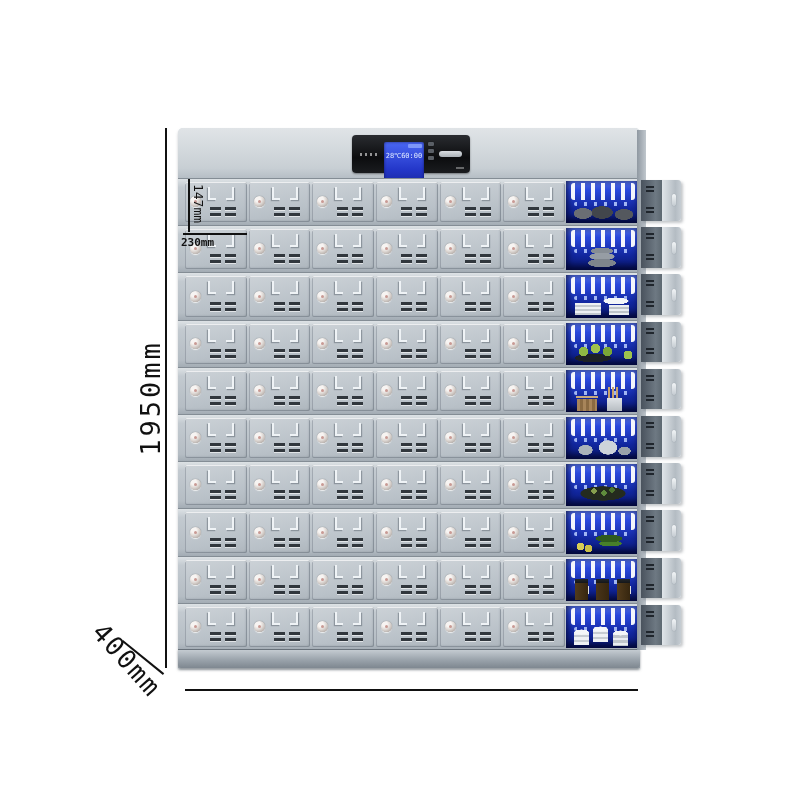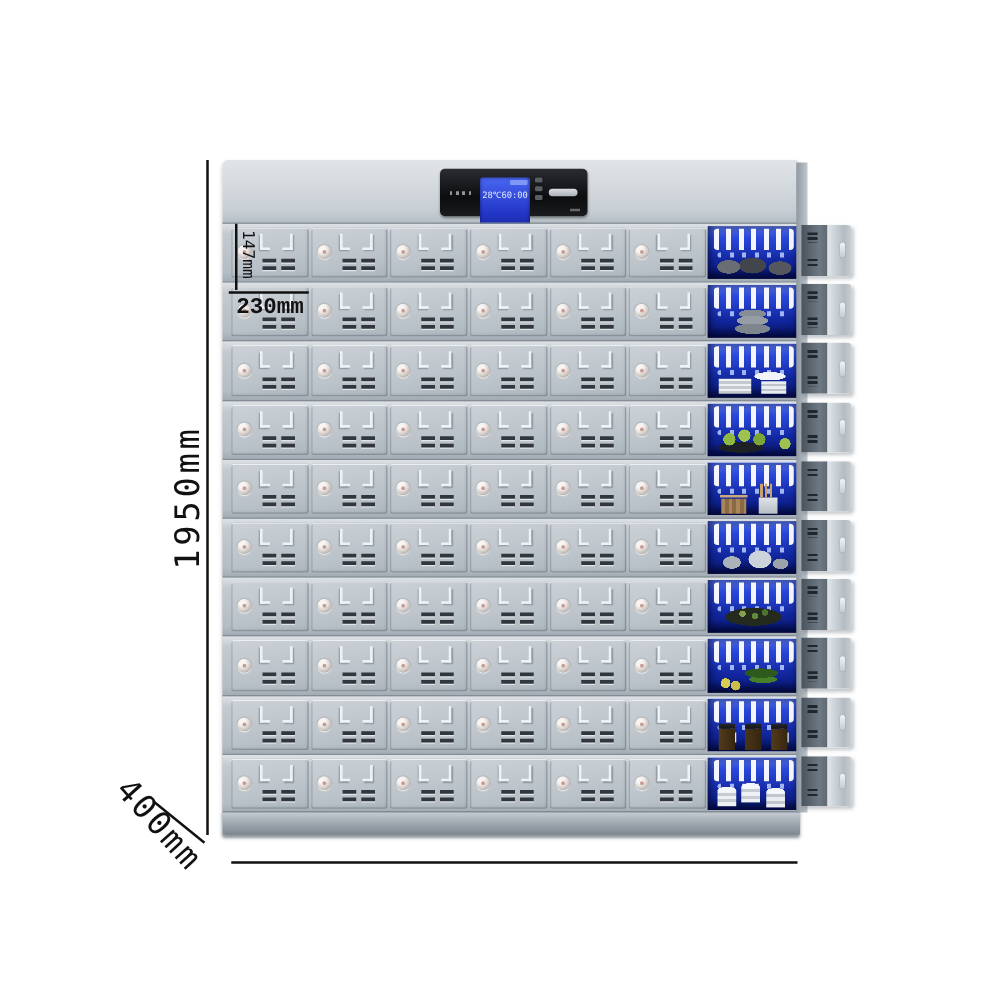--- a/index.html
+++ b/index.html
@@ -165,22 +165,22 @@
                     transform:rotate(-90deg);}
   .dim-width-line{left:185px;top:689px;width:453px;height:2px;}
   .dim-width-label{left:185px;top:696px;width:453px;text-align:center;}
   .dim-depth-line{left:123px;top:640px;width:53px;height:2px;transform:rotate(39deg);transform-origin:0 0;}
   .dim-depth-label{left:77px;top:645px;width:100px;text-align:center;transform:rotate(48deg);
                    font-size:26px;letter-spacing:2px;}
   .dim-cellh-line{left:188px;top:179px;width:2px;height:53px;z-index:9;}
   .dim-cellh-label{left:166px;top:196px;width:64px;height:15px;text-align:center;font-size:13px;
                    transform:rotate(90deg);z-index:9;}
   .dim-cellw-line{left:183px;top:233px;width:64px;height:2px;z-index:9;}
-  .dim-cellw-label{left:181px;top:236px;width:70px;text-align:center;font-size:18px;z-index:9;
-                   font-weight:bold;font-family:Liberation Mono, monospace;}
+  .dim-cellw-label{left:181px;top:236px;width:70px;font-size:11px;z-index:9;
+                   font-weight:bold;}
 </style>
 </head>
 <body>
 
 <div class="stage">
 
   <div class="cabinet">
     <div class="top-panel">
       <div class="control-panel">
         <div class="cp-markings"></div>

